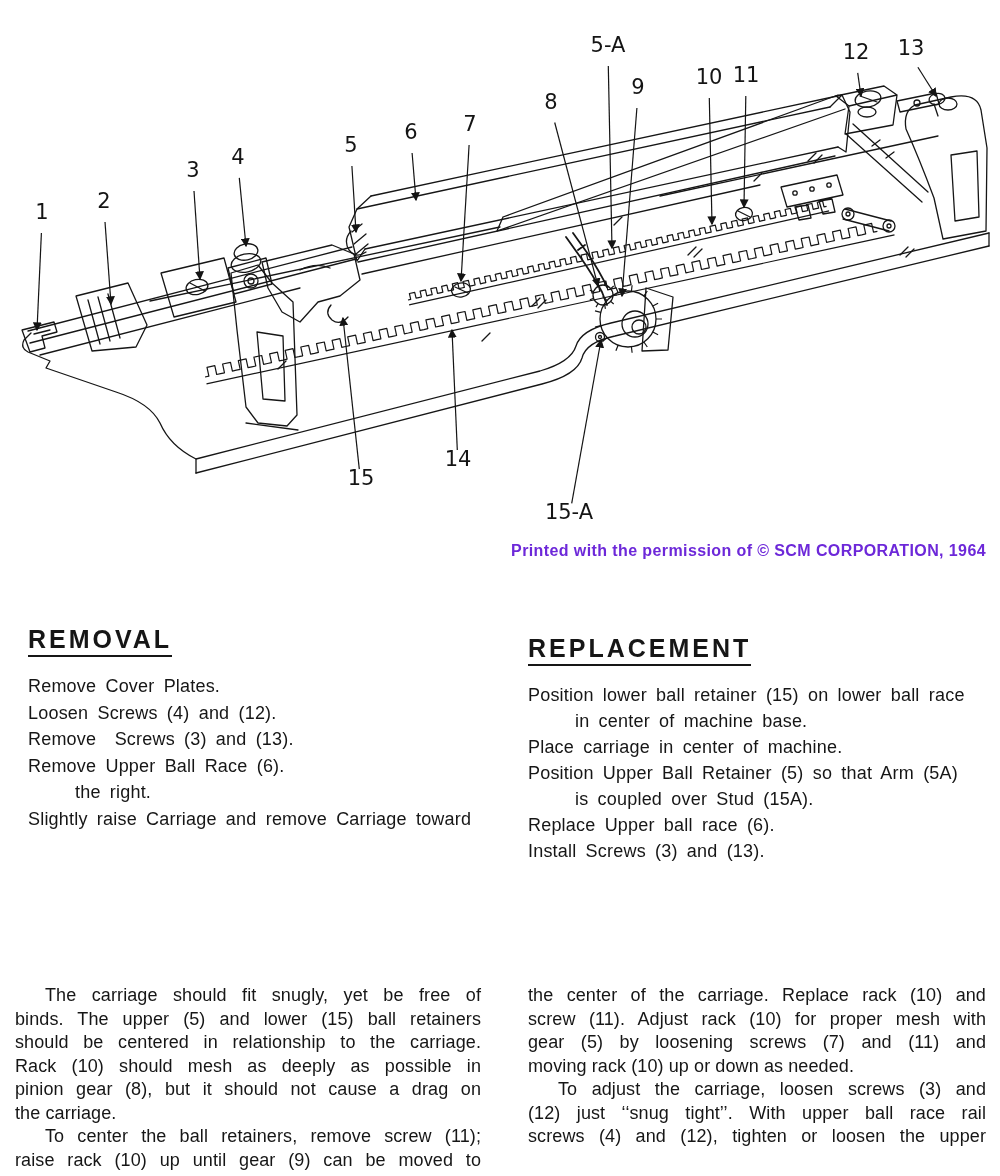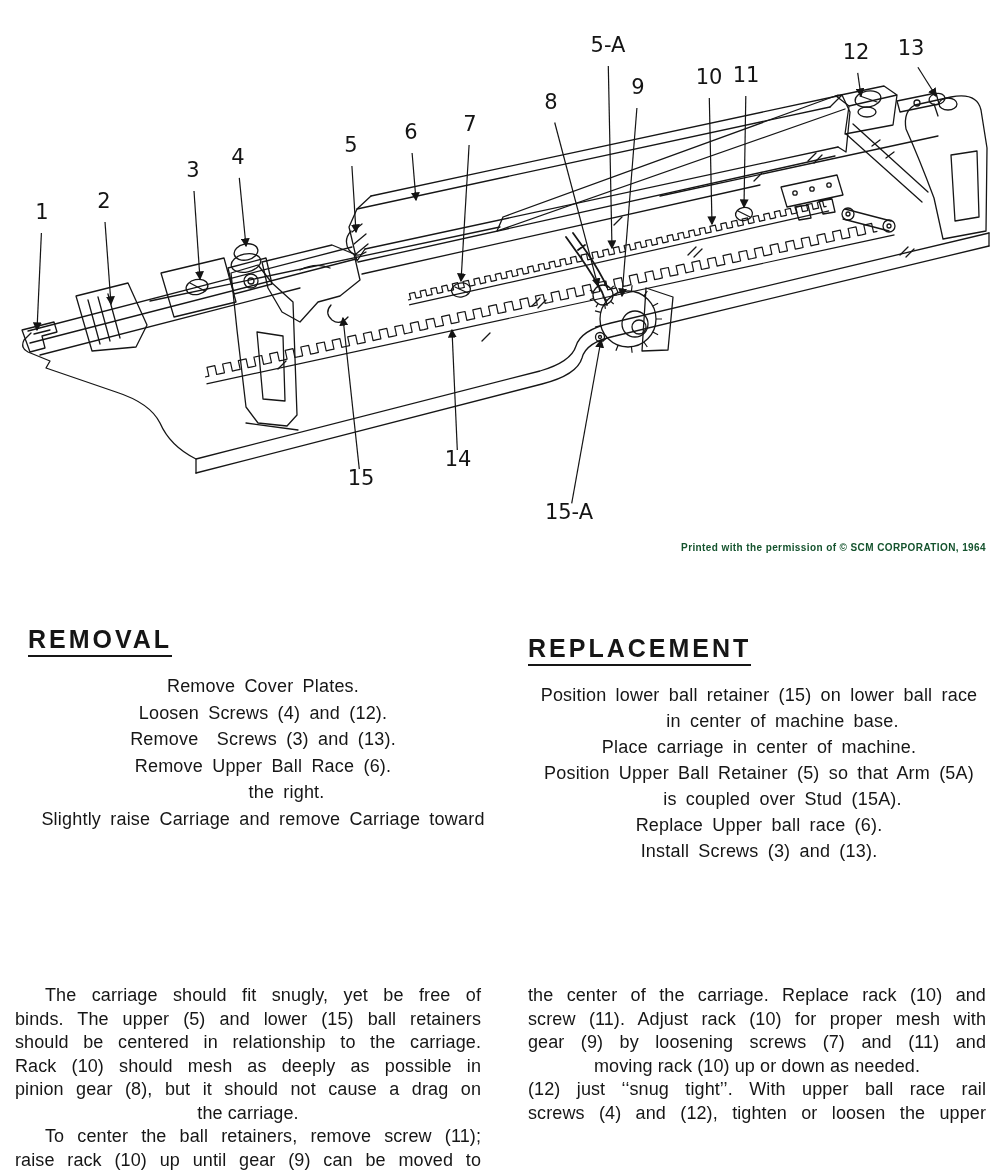--- a/index.html
+++ b/index.html
@@ -1,33 +1,33 @@
 <!DOCTYPE html>
 <html><head>
 <meta charset="utf-8">
 <style>
   html,body{margin:0;padding:0;background:#ffffff;}
   .page{position:relative;width:1000px;height:1176px;background:#fff;overflow:hidden;
         font-family:"Liberation Sans",sans-serif;color:#161616;}
   .fig{position:absolute;top:0;left:0;width:1000px;height:535px;}
-  .credit{position:absolute;top:542px;right:14px;font-size:10px;font-weight:700;
-          letter-spacing:.4px;color:#14532d;}
+  .credit{position:absolute;top:542px;right:14px;font-size:16px;font-weight:700;
+          letter-spacing:.4px;color:#6d28d9;}
   .col{position:absolute;width:470px;}
   .col-removal{left:28px;top:624px;}
   .col-replacement{left:528px;top:633px;width:462px;}
   .col h2{margin:0 0 16px 0;font-size:25px;font-weight:700;letter-spacing:3px;
           display:inline-block;border-bottom:2px solid #161616;padding-bottom:1px;line-height:1.2;}
   .ln{font-size:18px;line-height:26.5px;letter-spacing:.2px;word-spacing:4px;white-space:pre-wrap;}
   .col-replacement .ln{line-height:26px;}
   .ln.cont{padding-left:47px;}
   .bcol{position:absolute;top:984px;font-size:18px;line-height:23.5px;letter-spacing:.1px;}
   .bcol-left{left:15px;width:466px;}
   .bcol-right{left:528px;width:458px;}
   .jl{text-align:justify;text-align-last:justify;}
-  .bl{text-align:center;}
+  .bl{text-align:left;}
   .first{text-indent:30px;}
   svg text.callout{font-family:"DejaVu Sans",sans-serif;font-size:21px;fill:#141414;}
 </style>
 </head>
 <body>
 
 <div class="page">
 
   <svg class="fig" viewBox="0 0 1000 535">
     <defs>
@@ -198,19 +198,20 @@
       <div class="ln-j jl">should be centered in relationship to the carriage.</div>
       <div class="ln-j jl">Rack (10) should mesh as deeply as possible in</div>
       <div class="ln-j jl">pinion gear (8), but it should not cause a drag on</div>
       <div class="ln-j bl">the carriage.</div>
       <div class="ln-j jl first">To center the ball retainers, remove screw (11);</div>
       <div class="ln-j jl">raise rack (10) up until gear (9) can be moved to</div>
     </div>
   <div id="body-right" class="bcol bcol-right">
       <div class="ln-j jl">the center of the carriage. Replace rack (10) and</div>
       <div class="ln-j jl">screw (11). Adjust rack (10) for proper mesh with</div>
-      <div class="ln-j jl">gear (9) by loosening screws (7) and (11) and</div>
+      <div class="ln-j jl">gear (5) by loosening screws (7) and (11) and</div>
       <div class="ln-j bl">moving rack (10) up or down as needed.</div>
+      <div class="ln-j jl first">To adjust the carriage, loosen screws (3) and</div>
       <div class="ln-j jl">(12) just ‘‘snug tight’’. With upper ball race rail</div>
       <div class="ln-j jl">screws (4) and (12), tighten or loosen the upper</div>
     </div>
 
 </div>
 
 </body></html>

